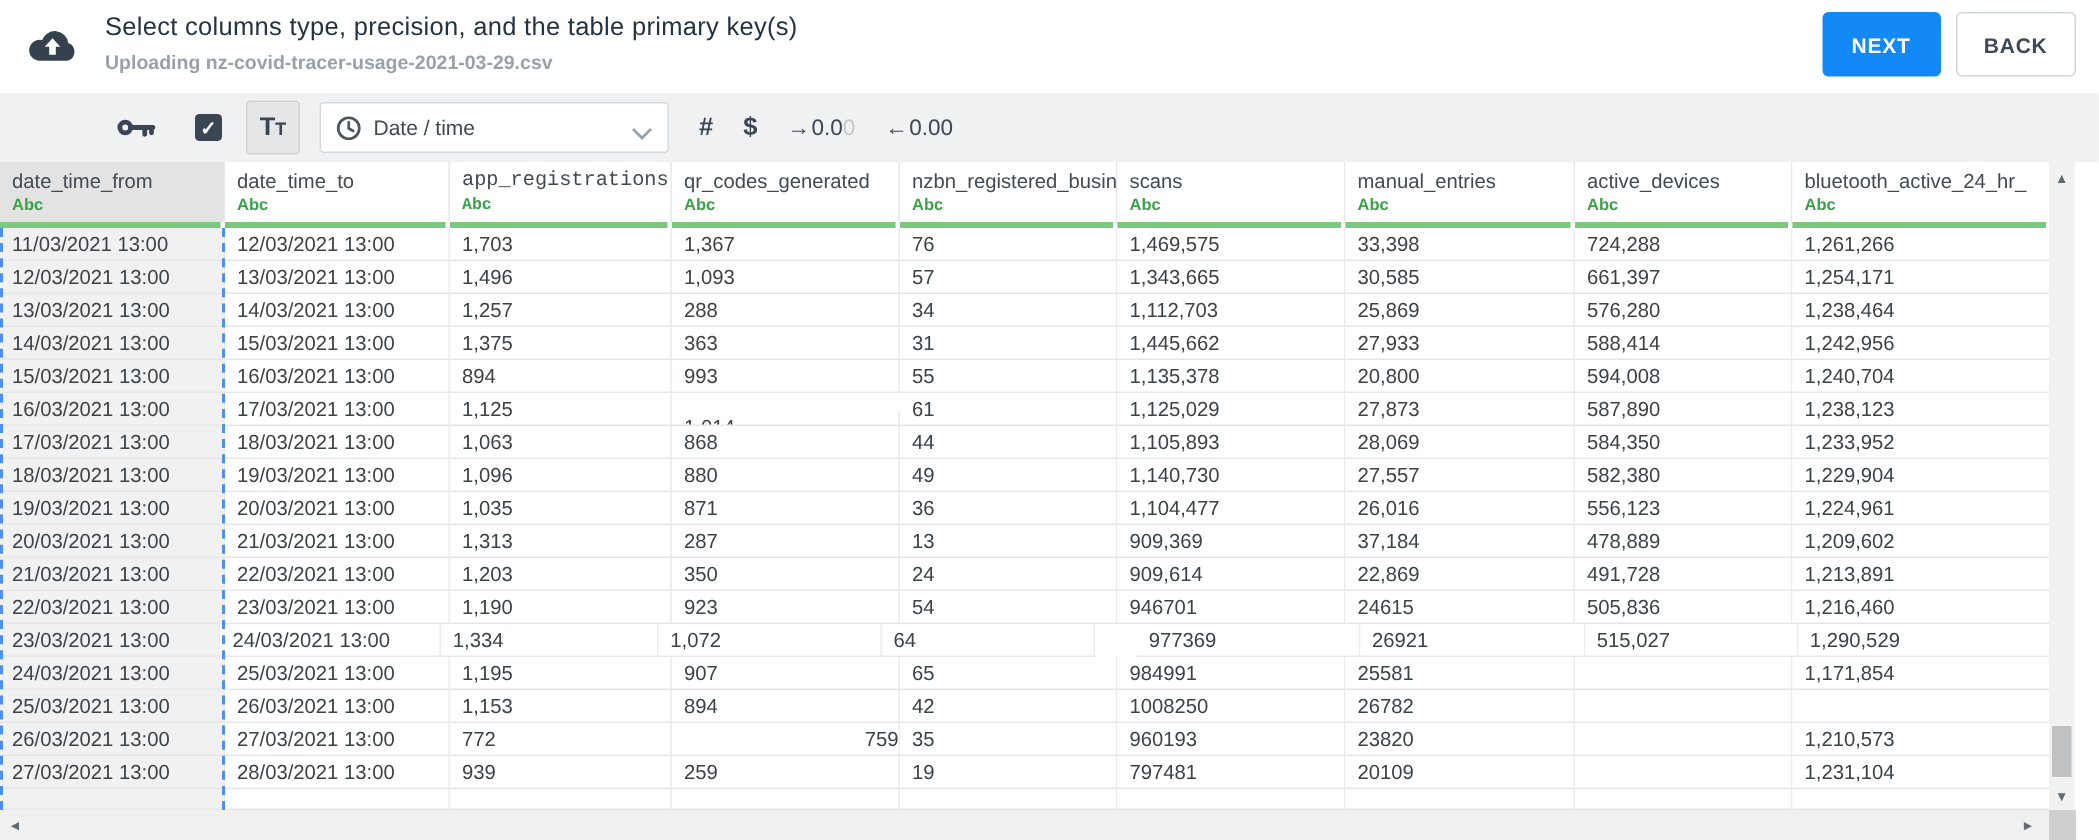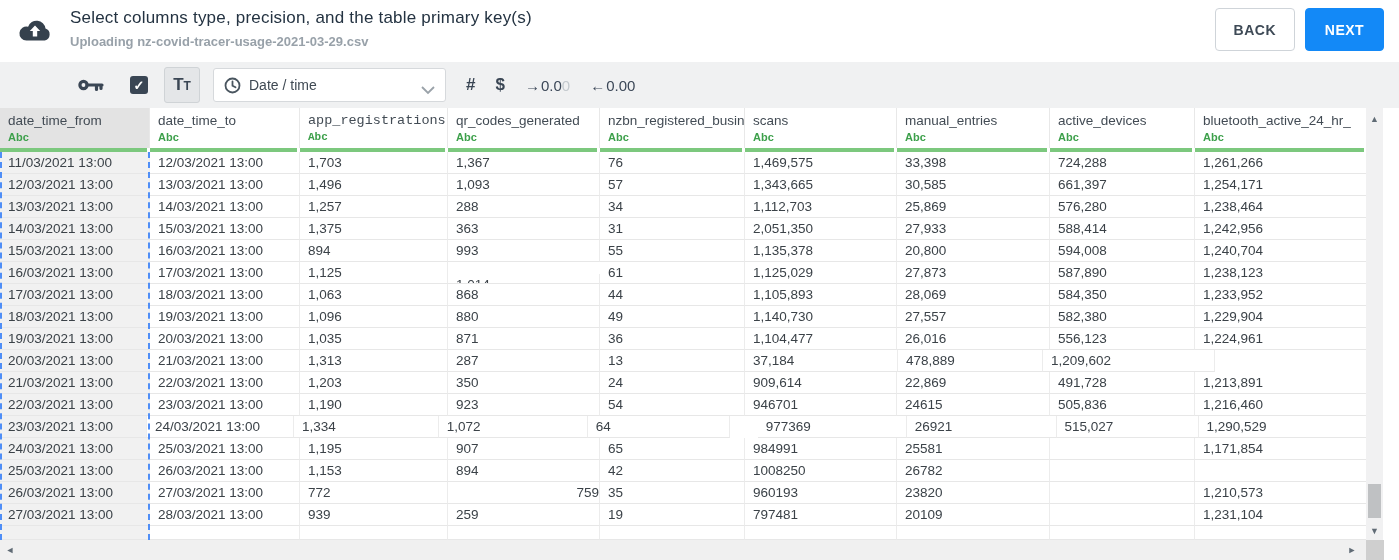--- a/index.html
+++ b/index.html
@@ -81,22 +81,22 @@
       <svg viewBox="0 0 34 30" width="34" height="30">
         <path d="M8.5 24.5 a7 7 0 1 1 1.6-13.8 A9 9 0 0 1 27.5 12.6 A6.2 6.2 0 0 1 26.8 24.5 Z" fill="currentColor"></path>
         <path d="M17 9.5 l5.2 5.6 h-3 v5.4 h-4.4 v-5.4 h-3 Z" fill="#fff"></path>
       </svg>
     </div>
     <div class="titles">
       <div class="page-title">Select columns type, precision, and the table primary key(s)</div>
       <div class="page-subtitle">Uploading nz-covid-tracer-usage-2021-03-29.csv</div>
     </div>
     <div class="header-actions">
+      <button class="btn btn-next">NEXT</button>
       <button class="btn btn-back">BACK</button>
-      <button class="btn btn-next">NEXT</button>
     </div>
   </div>
 
   <div class="toolbar">
     <div class="tb-key">
       <svg viewBox="0 0 26 16" width="26" height="16">
         <circle cx="5.5" cy="8" r="3.6" fill="none" stroke="currentColor" stroke-width="3.2"></circle>
         <path d="M9 8 H24 M18.5 8 v4.5 M23 8 v3.5" stroke="currentColor" stroke-width="3.2" fill="none" stroke-linecap="round"></path>
       </svg>
     </div>
@@ -211,21 +211,21 @@
           <div class="dcell" style="width: 153px;">25,869</div>
           <div class="dcell" style="width: 145px;">576,280</div>
           <div class="dcell" style="width: 172px;">1,238,464</div>
         </div>
         <div class="drow">
           <div class="dcell sel" style="width: 150px;">14/03/2021 13:00</div>
           <div class="dcell" style="width: 150px;">15/03/2021 13:00</div>
           <div class="dcell" style="width: 148px;">1,375</div>
           <div class="dcell" style="width: 152px;">363</div>
           <div class="dcell" style="width: 145px;">31</div>
-          <div class="dcell" style="width: 152px;">2,051,350</div>
+          <div class="dcell" style="width: 152px;">1,445,662</div>
           <div class="dcell" style="width: 153px;">27,933</div>
           <div class="dcell" style="width: 145px;">588,414</div>
           <div class="dcell" style="width: 172px;">1,242,956</div>
         </div>
         <div class="drow">
           <div class="dcell sel" style="width: 150px;">15/03/2021 13:00</div>
           <div class="dcell" style="width: 150px;">16/03/2021 13:00</div>
           <div class="dcell" style="width: 148px;">894</div>
           <div class="dcell" style="width: 152px;">993</div>
           <div class="dcell" style="width: 145px;">55</div>
@@ -277,20 +277,21 @@
           <div class="dcell" style="width: 153px;">26,016</div>
           <div class="dcell" style="width: 145px;">556,123</div>
           <div class="dcell" style="width: 172px;">1,224,961</div>
         </div>
         <div class="drow">
           <div class="dcell sel" style="width: 150px;">20/03/2021 13:00</div>
           <div class="dcell" style="width: 150px;">21/03/2021 13:00</div>
           <div class="dcell" style="width: 148px;">1,313</div>
           <div class="dcell" style="width: 152px;">287</div>
           <div class="dcell" style="width: 145px;">13</div>
+          <div class="dcell" style="width: 152px;">909,369</div>
           <div class="dcell" style="width: 153px;">37,184</div>
           <div class="dcell" style="width: 145px;">478,889</div>
           <div class="dcell" style="width: 172px;">1,209,602</div>
         </div>
         <div class="drow">
           <div class="dcell sel" style="width: 150px;">21/03/2021 13:00</div>
           <div class="dcell" style="width: 150px;">22/03/2021 13:00</div>
           <div class="dcell" style="width: 148px;">1,203</div>
           <div class="dcell" style="width: 152px;">350</div>
           <div class="dcell" style="width: 145px;">24</div>

